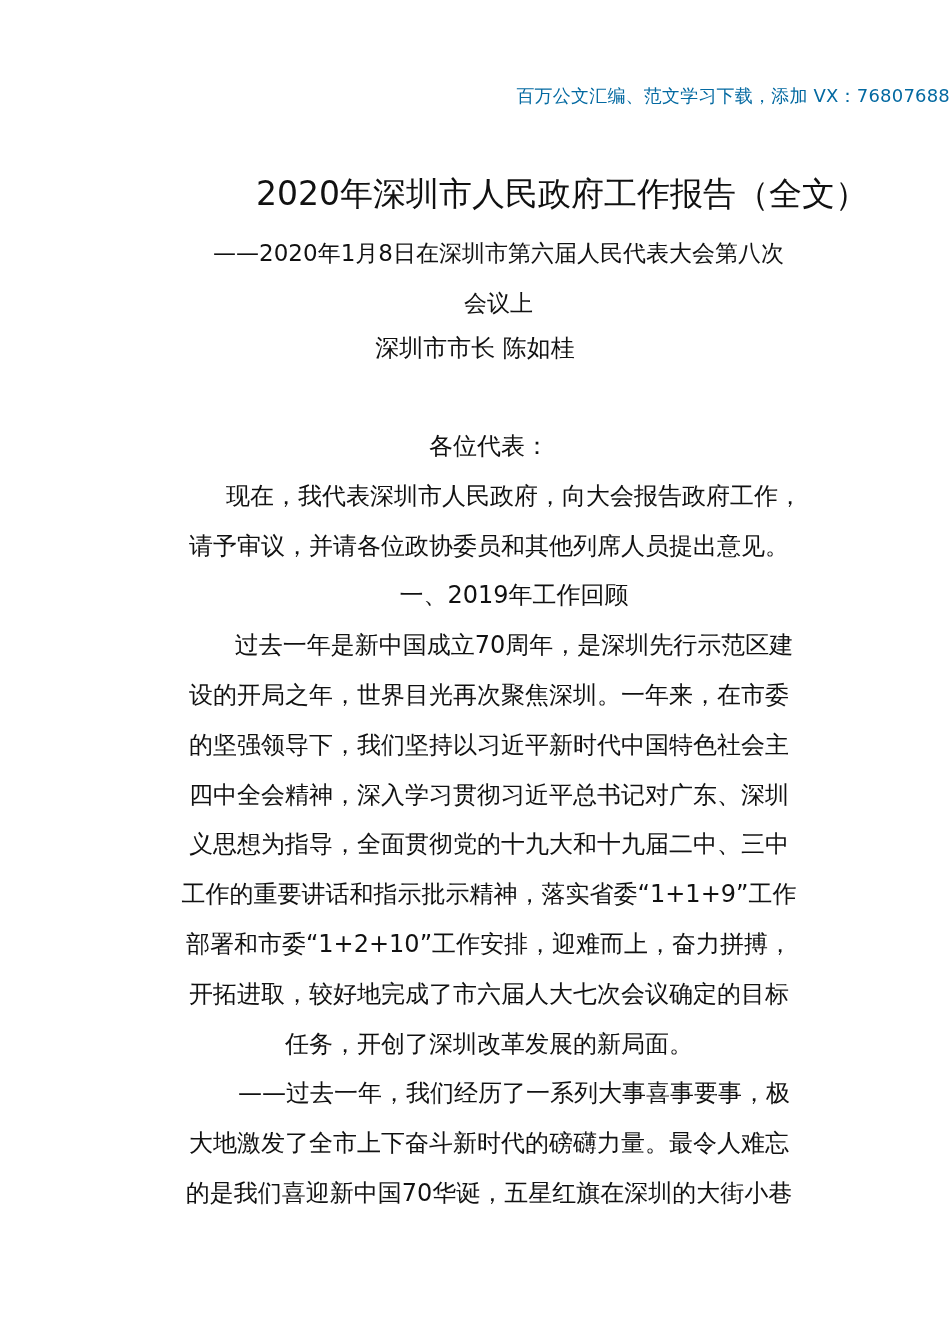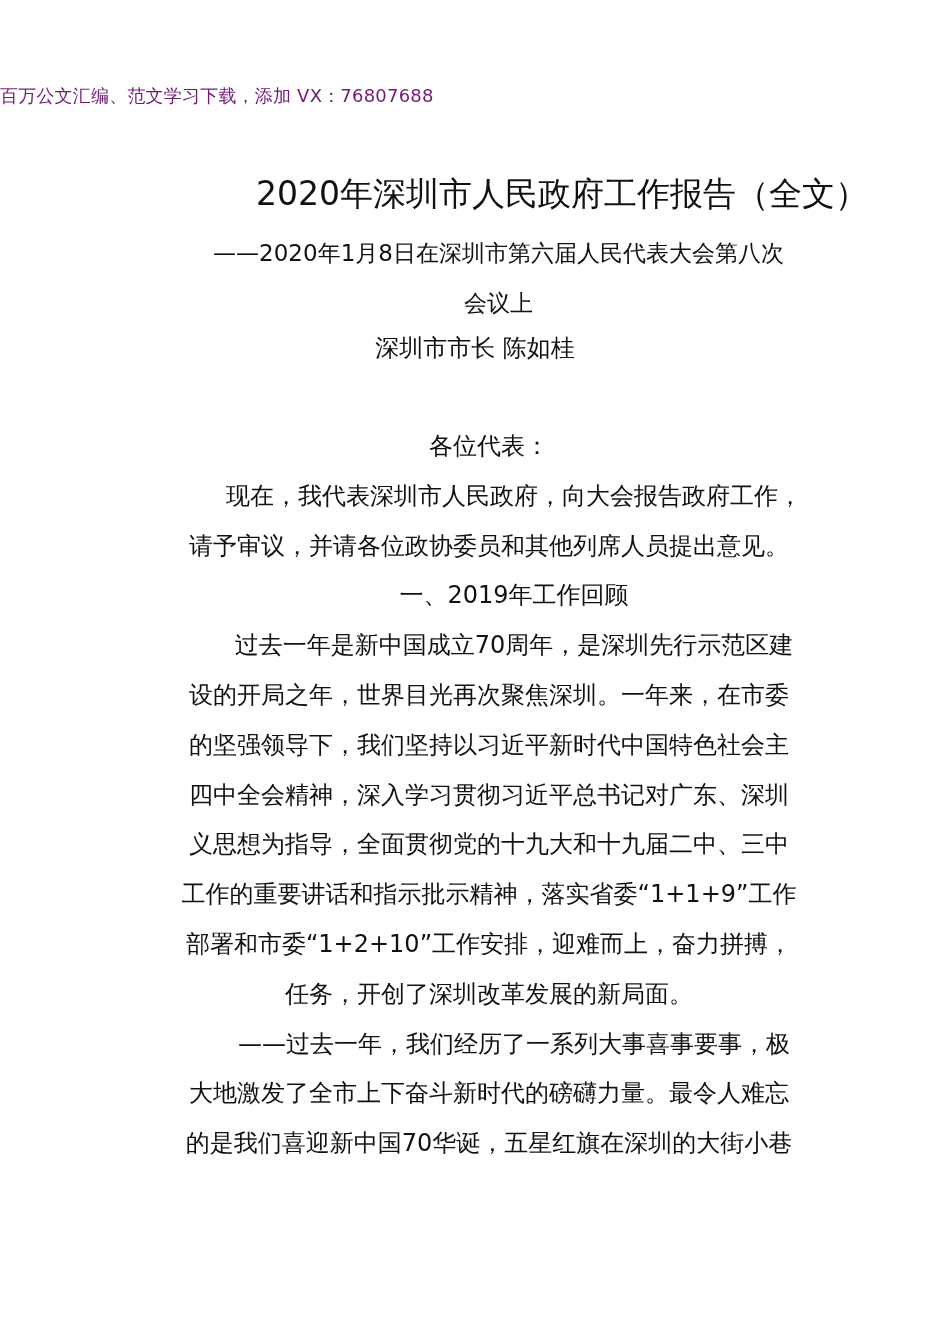--- a/index.html
+++ b/index.html
@@ -13,23 +13,23 @@
       position: relative;
       overflow: hidden;
       font-family: "DejaVu Sans", "Liberation Sans", sans-serif;
       color: #111111;
     }
     .watermark {
       position: absolute;
       top: 84px;
       left: 0;
       width: 950px;
-      text-align: left;
+      text-align: right;
       font-size: 18px;
-      color: #701a75;
+      color: #0369a1;
       letter-spacing: 0.2px;
     }
     .title {
       position: absolute;
       top: 172px;
       left: 0;
       width: 868px;
       text-align: right;
       font-size: 33px;
       color: #111111;
@@ -90,17 +90,18 @@
   <span class="row indent">现在，我代表深圳市人民政府，向大会报告政府工作，</span>
   <span class="row">请予审议，并请各位政协委员和其他列席人员提出意见。</span>
   <span class="row indent">一、2019年工作回顾</span>
   <span class="row indent">过去一年是新中国成立70周年，是深圳先行示范区建</span>
   <span class="row">设的开局之年，世界目光再次聚焦深圳。一年来，在市委</span>
   <span class="row">的坚强领导下，我们坚持以习近平新时代中国特色社会主</span>
   <span class="row">四中全会精神，深入学习贯彻习近平总书记对广东、深圳</span>
   <span class="row">义思想为指导，全面贯彻党的十九大和十九届二中、三中</span>
   <span class="row">工作的重要讲话和指示批示精神，落实省委“1+1+9”工作</span>
   <span class="row">部署和市委“1+2+10”工作安排，迎难而上，奋力拼搏，</span>
+  <span class="row">开拓进取，较好地完成了市六届人大七次会议确定的目标</span>
   <span class="row">任务，开创了深圳改革发展的新局面。</span>
   <span class="row indent">——过去一年，我们经历了一系列大事喜事要事，极</span>
   <span class="row">大地激发了全市上下奋斗新时代的磅礴力量。最令人难忘</span>
   <span class="row">的是我们喜迎新中国70华诞，五星红旗在深圳的大街小巷</span>
 </div>
 
 </body></html>

